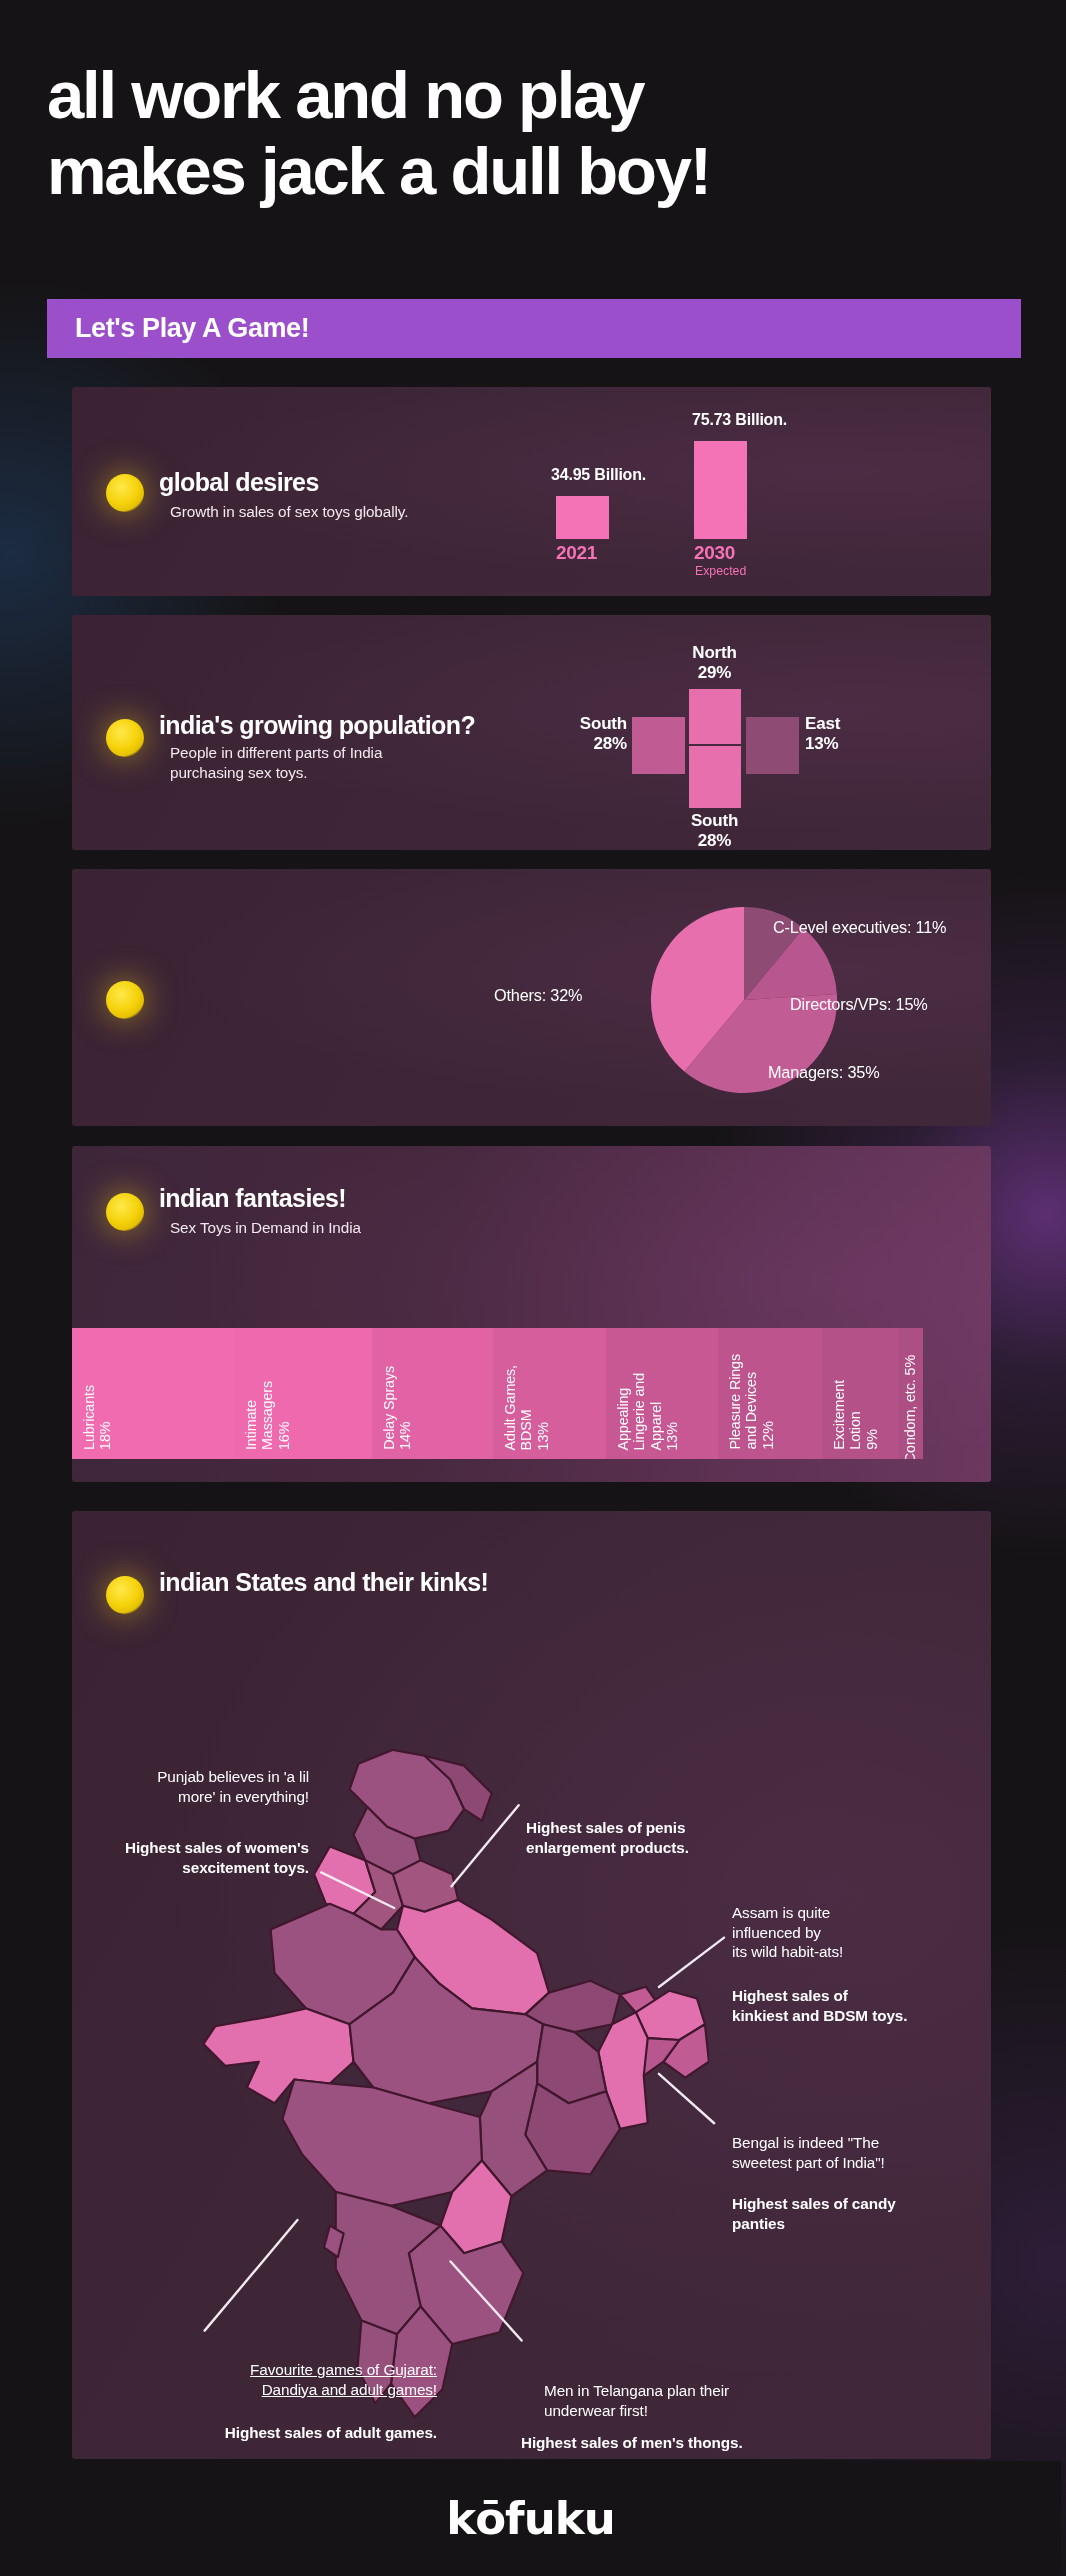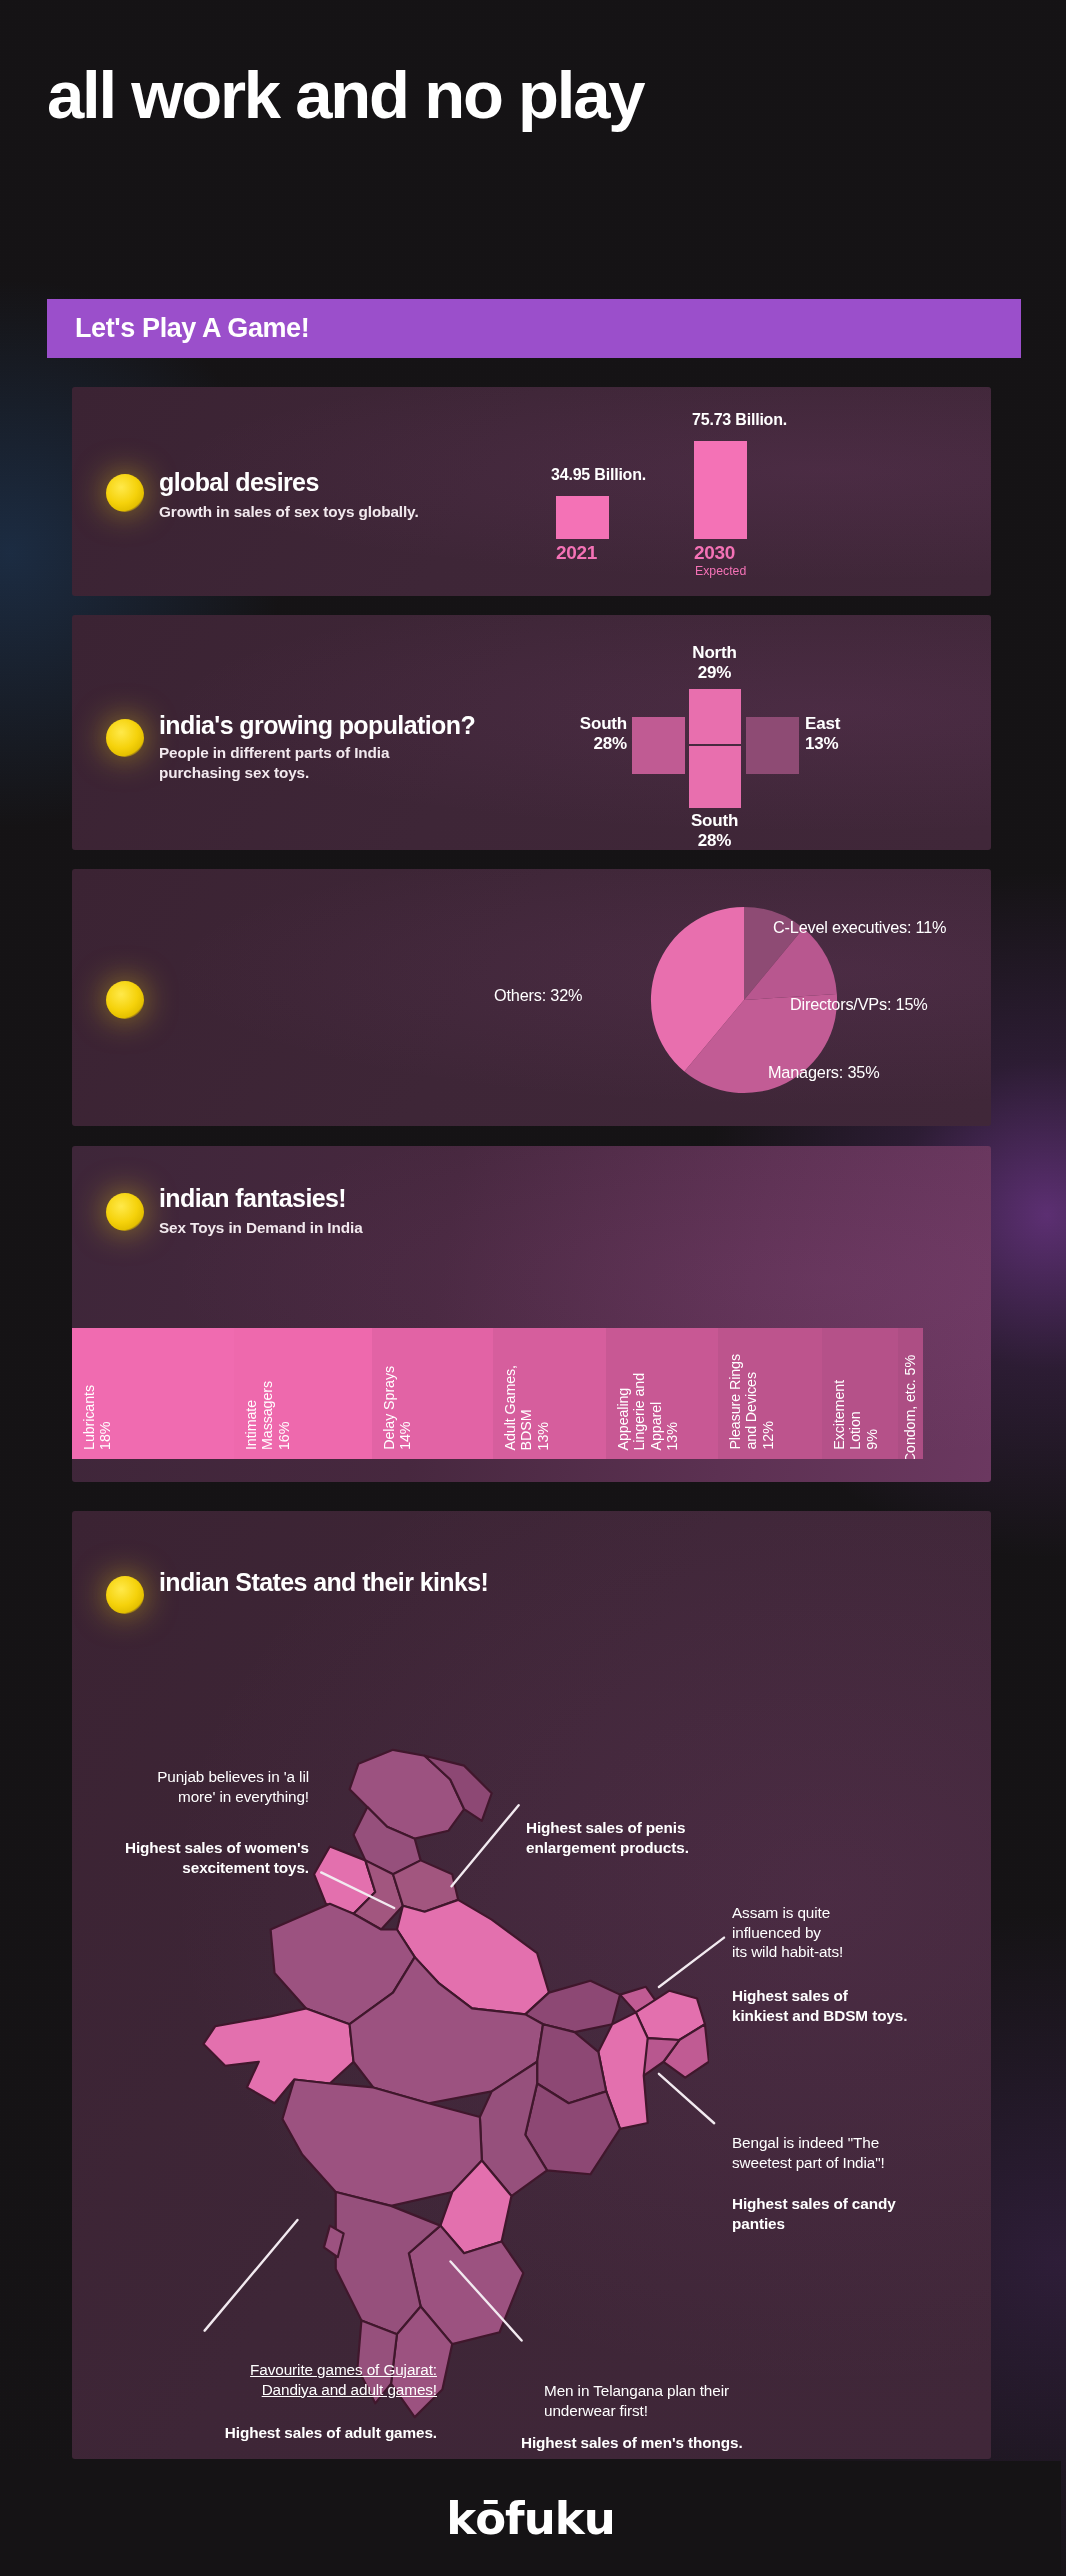--- a/index.html
+++ b/index.html
@@ -32,21 +32,21 @@
   .card{position:absolute;left:72px;width:919px;border-radius:3px;
     background:linear-gradient(120deg,#3b2333 0%,#3e2637 45%,#402739 100%);}
   .card .glow{position:absolute;inset:0;border-radius:3px;pointer-events:none;
     background:radial-gradient(ellipse at 82% 40%, rgba(180,90,170,.10), rgba(0,0,0,0) 62%);}
 
   .dot{position:absolute;width:38px;height:38px;border-radius:50%;
     background:radial-gradient(circle at 40% 35%,#ffe94a 0%,#f5d20b 48%,#e4c000 70%, rgba(228,192,0,0) 78%);
     filter:drop-shadow(0 0 16px rgba(248,215,20,.55));}
 
   .c-title{position:absolute;font-size:25px;font-weight:700;letter-spacing:-0.6px;line-height:1.12;color:#fff;}
-  .c-sub{position:absolute;font-size:15.3px;font-weight:700;line-height:1.3;color:#f2e9ee;letter-spacing:-0.1px;}
+  .c-sub{position:absolute;font-size:15.3px;font-weight:400;line-height:1.3;color:#f2e9ee;letter-spacing:-0.1px;margin-left:11px;}
 
   
   #card1{top:387px;height:209px;}
   .bar-lab{position:absolute;font-size:16px;font-weight:600;color:#fff;letter-spacing:-0.2px;}
   .bar{position:absolute;background:#f472b6;}
   .bar-year{position:absolute;font-size:19px;font-weight:700;color:#f472b6;letter-spacing:-0.3px;}
   .bar-exp{position:absolute;font-size:12.3px;font-weight:400;color:#f472b6;}
 
   
   #card2{top:615px;height:235px;}
@@ -81,20 +81,21 @@
 
   svg{display:block;}
 </style>
 </head>
 <body>
 
 <div class="noise"></div>
 
 <div class="headline">
   <span>all work and no play</span>
+  <span class="l2">makes jack a dull boy!</span>
 </div>
 
 <div class="band">
   <span>Let's Play A Game!</span>
 </div>
 
 <div class="card" id="card1">
   <div class="glow"></div>
   <div class="dot" style="left:34px;top:87px;"></div>
   <div class="c-title" style="left:87px;top:81px;">global desires</div>

